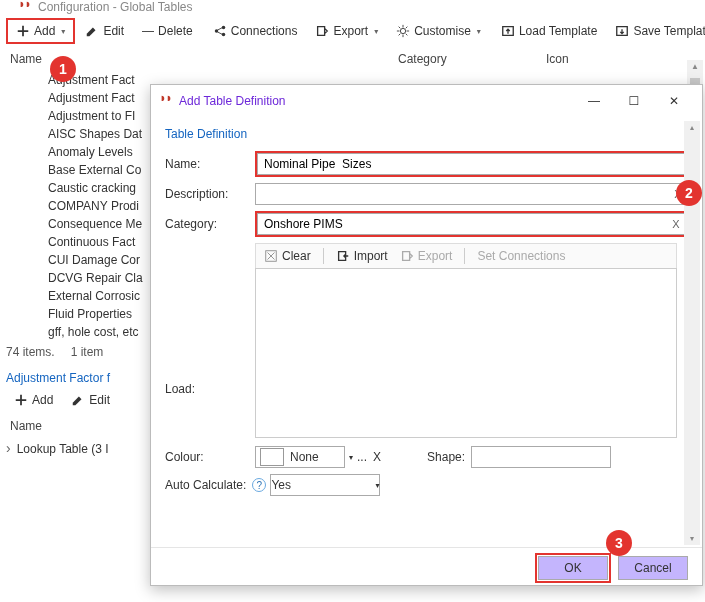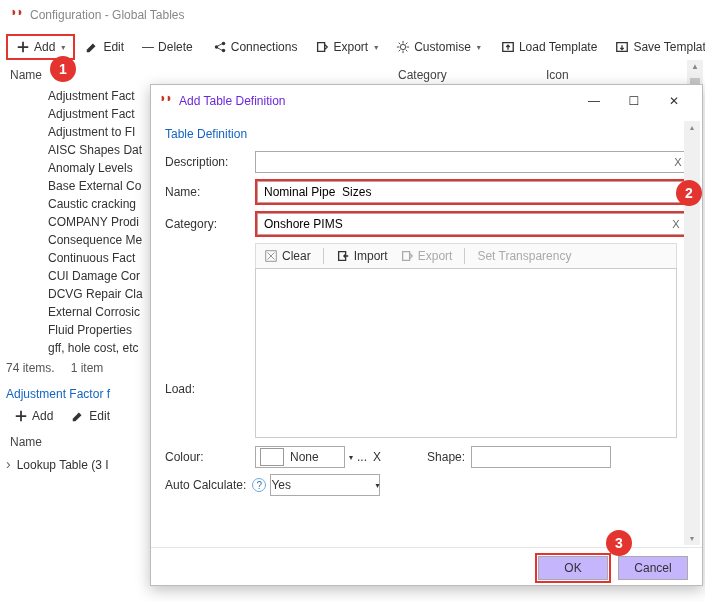--- a/index.html
+++ b/index.html
@@ -10,23 +10,24 @@
     background: #fff;
     color: #333;
     width: 705px;
     height: 602px;
     overflow: hidden;
     position: relative;
   }
   .window-title {
     display: flex;
     align-items: center;
-    padding: 8px 10px;
+    padding: 0 10px;
     color: #888;
     gap: 6px;
+    margin-left: 8px;
   }
   .toolbar {
     display: flex;
     align-items: center;
     padding: 4px 6px;
     gap: 2px;
   }
   .tb-btn {
     display: inline-flex;
     align-items: center;
@@ -353,31 +354,31 @@
     <span class="dlg-title" style="margin-left:6px">Add Table Definition</span>
     <div class="win-btn">—</div>
     <div class="win-btn">☐</div>
     <div class="win-btn">✕</div>
   </div>
 
   <div class="dlg-body">
     <div class="group-title">Table Definition</div>
 
     <div class="form-row">
+      <div class="form-label">Name:</div>
+      <div class="input-wrap hl">
+        <input class="text-input" value="Nominal Pipe  Sizes" style="">
+      </div>
+    </div>
+
+    <div class="form-row">
       <div class="form-label">Description:</div>
       <div class="input-wrap">
         <input class="text-input" value="" style="">
         <span class="clear-x">X</span>
-      </div>
-    </div>
-
-    <div class="form-row">
-      <div class="form-label">Name:</div>
-      <div class="input-wrap hl">
-        <input class="text-input" value="Nominal Pipe  Sizes" style="">
       </div>
     </div>
 
     <div class="form-row">
       <div class="form-label">Category:</div>
       <div class="input-wrap hl">
         <input class="text-input" value="Onshore PIMS" style="">
         <span class="clear-x">X</span>
       </div>
     </div>
@@ -398,21 +399,21 @@
         <span>Import</span>
       </span>
       <span class="icon-btn" style="color:#aaa">
         <svg class="ico" viewBox="0 0 16 16">
             <path fill="none" stroke="#aaa" stroke-width="1.5" d="M3 3h8v10H3zM11 5l3 3-3 3"></path>
           </svg>
         <span>Export</span>
       </span>
       <span style="border-left:1px solid #ccc; height:16px"></span>
       <span class="icon-btn" style="color:#aaa">
-        <span>Set Transparency</span>
+        <span>Set Connections</span>
       </span>
     </div>
     <div class="icon-canvas"></div>
     <div class="icon-row-label">Load:</div>
 
     <div class="colour-row">
       <div class="form-label">Colour:</div>
       <div style="display:flex; align-items:center; border:1px solid #aaa; height:22px; padding:0 4px; width:90px">
         <span class="colour-box"></span>
         <span>None</span>

